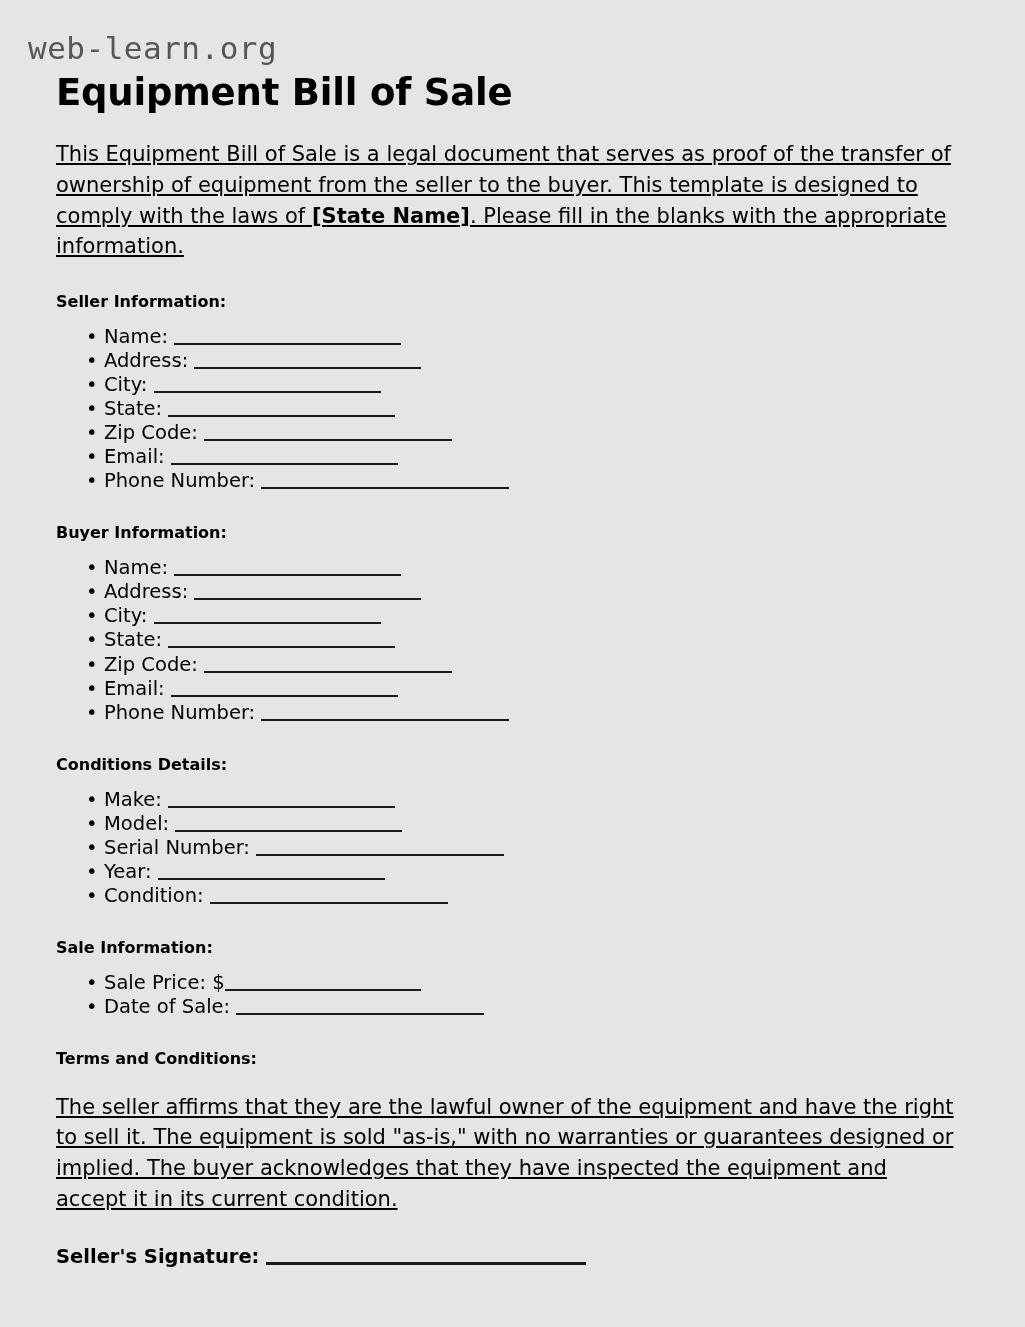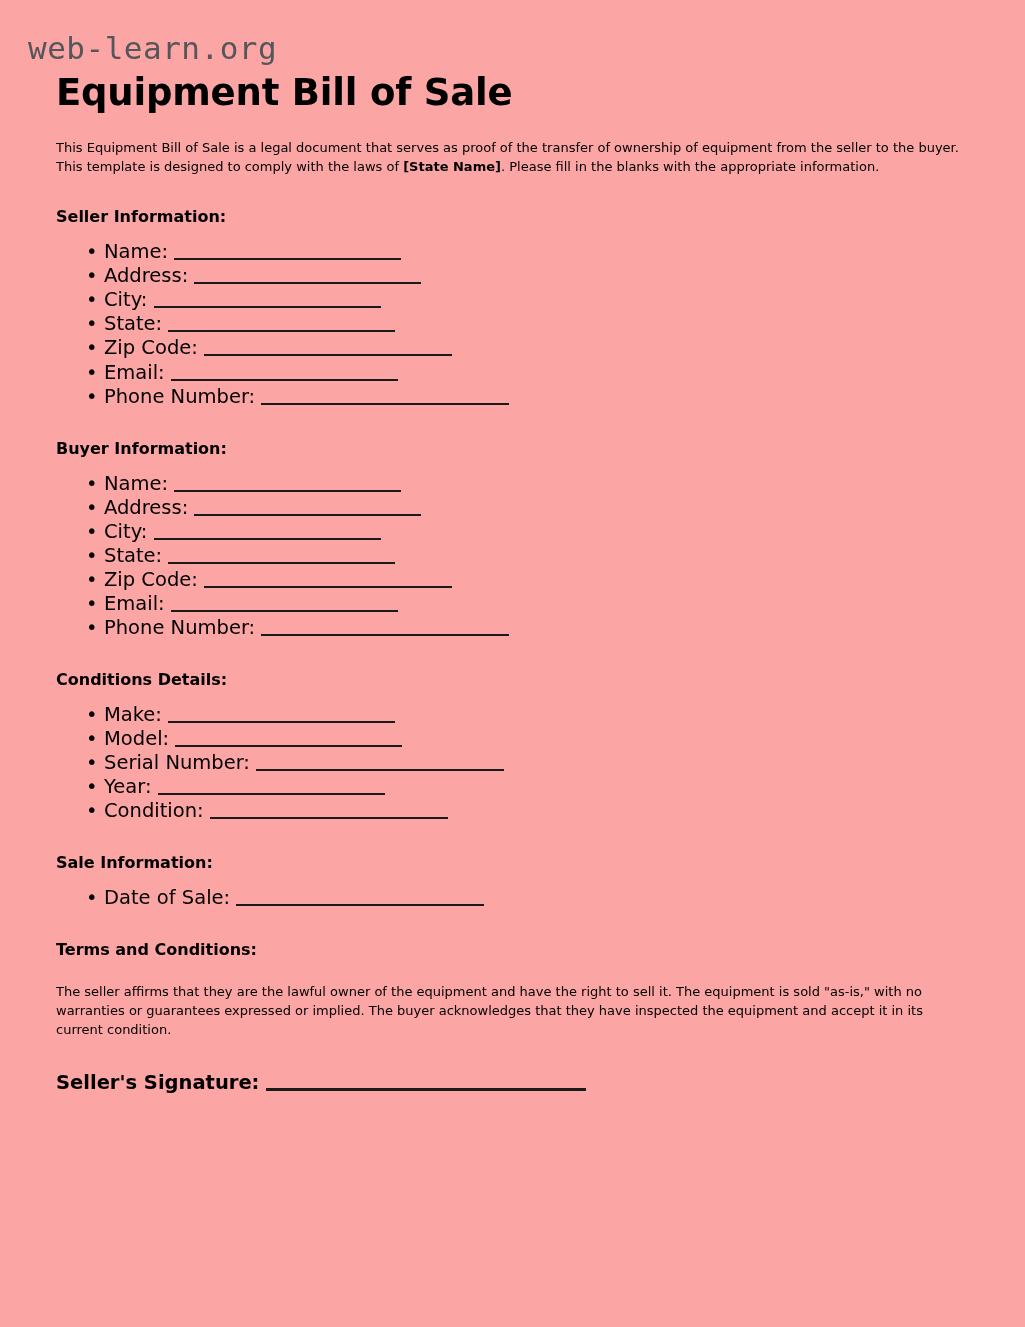--- a/index.html
+++ b/index.html
@@ -14,21 +14,21 @@
     font-family: "DejaVu Sans", sans-serif;
     color: #000000;
     overflow: hidden;
   }
   .page {
     position: relative;
     width: 1025px;
     height: 1327px;
     box-sizing: border-box;
     padding: 0 62px 0 56px;
-    background: #fca5a5;
+    background: #e5e5e5;
   }
   .watermark {
     position: absolute;
     left: 28px;
     top: 33px;
     font-family: "DejaVu Sans Mono", monospace;
     font-size: 31px;
     letter-spacing: 0.5px;
     color: #55565a;
     line-height: 1;
@@ -38,22 +38,23 @@
     margin: 0;
     padding-top: 72px;
     font-size: 37px;
     font-weight: bold;
     line-height: 1.12;
     letter-spacing: -0.2px;
   }
   p.para {
     margin: 0;
     padding-top: 26px;
-    font-size: 13px;
+    font-size: 21px;
     line-height: 1.46;
+    text-decoration: underline;
   }
   p.para.tight {
     padding-top: 22px;
   }
   .section-heading {
     margin: 0;
     padding-top: 30px;
     font-size: 16px;
     font-weight: bold;
     line-height: 1.3;
@@ -134,21 +135,22 @@
   <ul class="fields">
       <li><span>Make: </span><span class="blank" style="width: 227px;"></span></li>
       <li><span>Model: </span><span class="blank" style="width: 227px;"></span></li>
       <li><span>Serial Number: </span><span class="blank" style="width: 248px;"></span></li>
       <li><span>Year: </span><span class="blank" style="width: 227px;"></span></li>
       <li><span>Condition: </span><span class="blank" style="width: 238px;"></span></li>
     </ul>
 
   <h2 class="section-heading">Sale Information:</h2>
   <ul class="fields">
+      <li><span>Sale Price: $</span><span class="blank" style="width: 196px;"></span></li>
       <li><span>Date of Sale: </span><span class="blank" style="width: 248px;"></span></li>
     </ul>
 
   <h2 class="section-heading">Terms and Conditions:</h2>
-  <p class="para tight">The seller affirms that they are the lawful owner of the equipment and have the right to sell it. The equipment is sold "as-is," with no warranties or guarantees expressed or implied. The buyer acknowledges that they have inspected the equipment and accept it in its current condition.</p>
+  <p class="para tight">The seller affirms that they are the lawful owner of the equipment and have the right to sell it. The equipment is sold "as-is," with no warranties or guarantees designed or implied. The buyer acknowledges that they have inspected the equipment and accept it in its current condition.</p>
 
   <p class="sig-line"><span>Seller's Signature:</span> <span class="blank" style="width: 320px;"></span></p>
 
 </div>
 
 </body></html>

